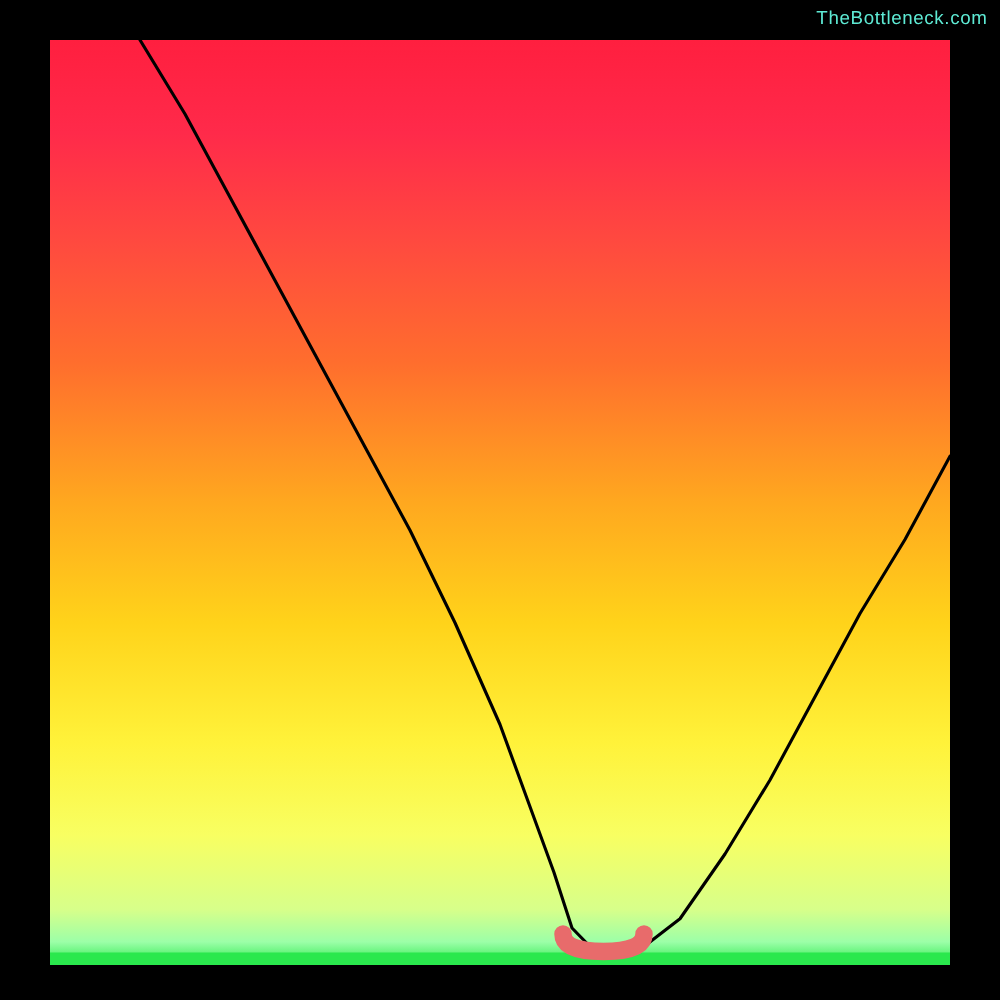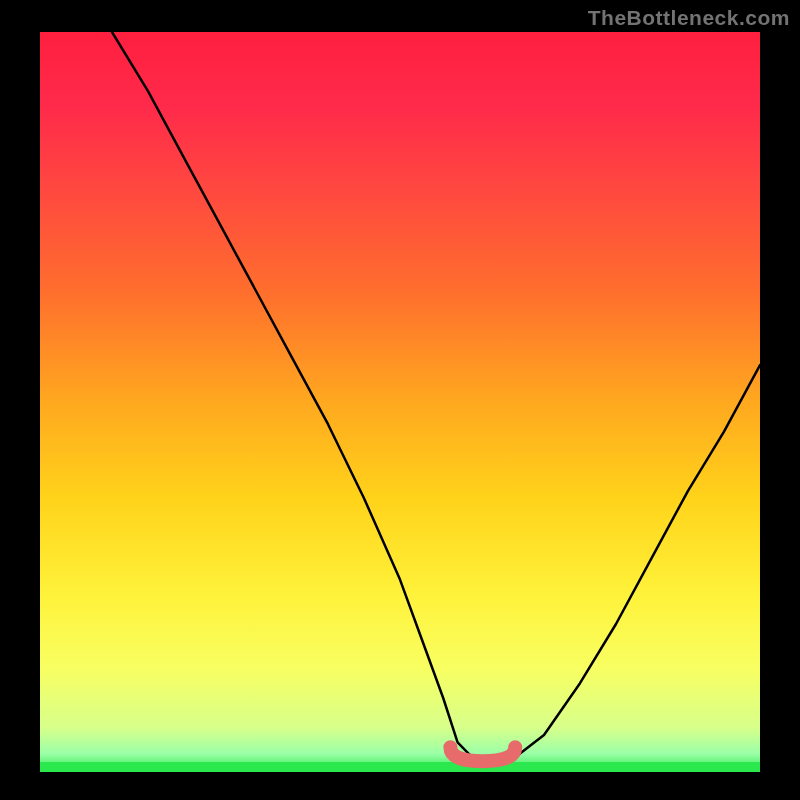--- a/index.html
+++ b/index.html
@@ -14,23 +14,23 @@
   .frame {
     position: relative;
     width: 800px;
     height: 800px;
     background: #000;
   }
   .watermark {
     position: absolute;
     top: 6px;
     right: 10px;
-    color: #737373;
-    font-size: 21px;
-    font-weight: 700;
+    color: #5eead4;
+    font-size: 15px;
+    font-weight: 400;
     letter-spacing: 0.5px;
     z-index: 40;
     user-select: none;
   }
   .plot-wrap {
     position: absolute;
     left: 40px;
     top: 32px;
     width: 720px;
     height: 740px;

